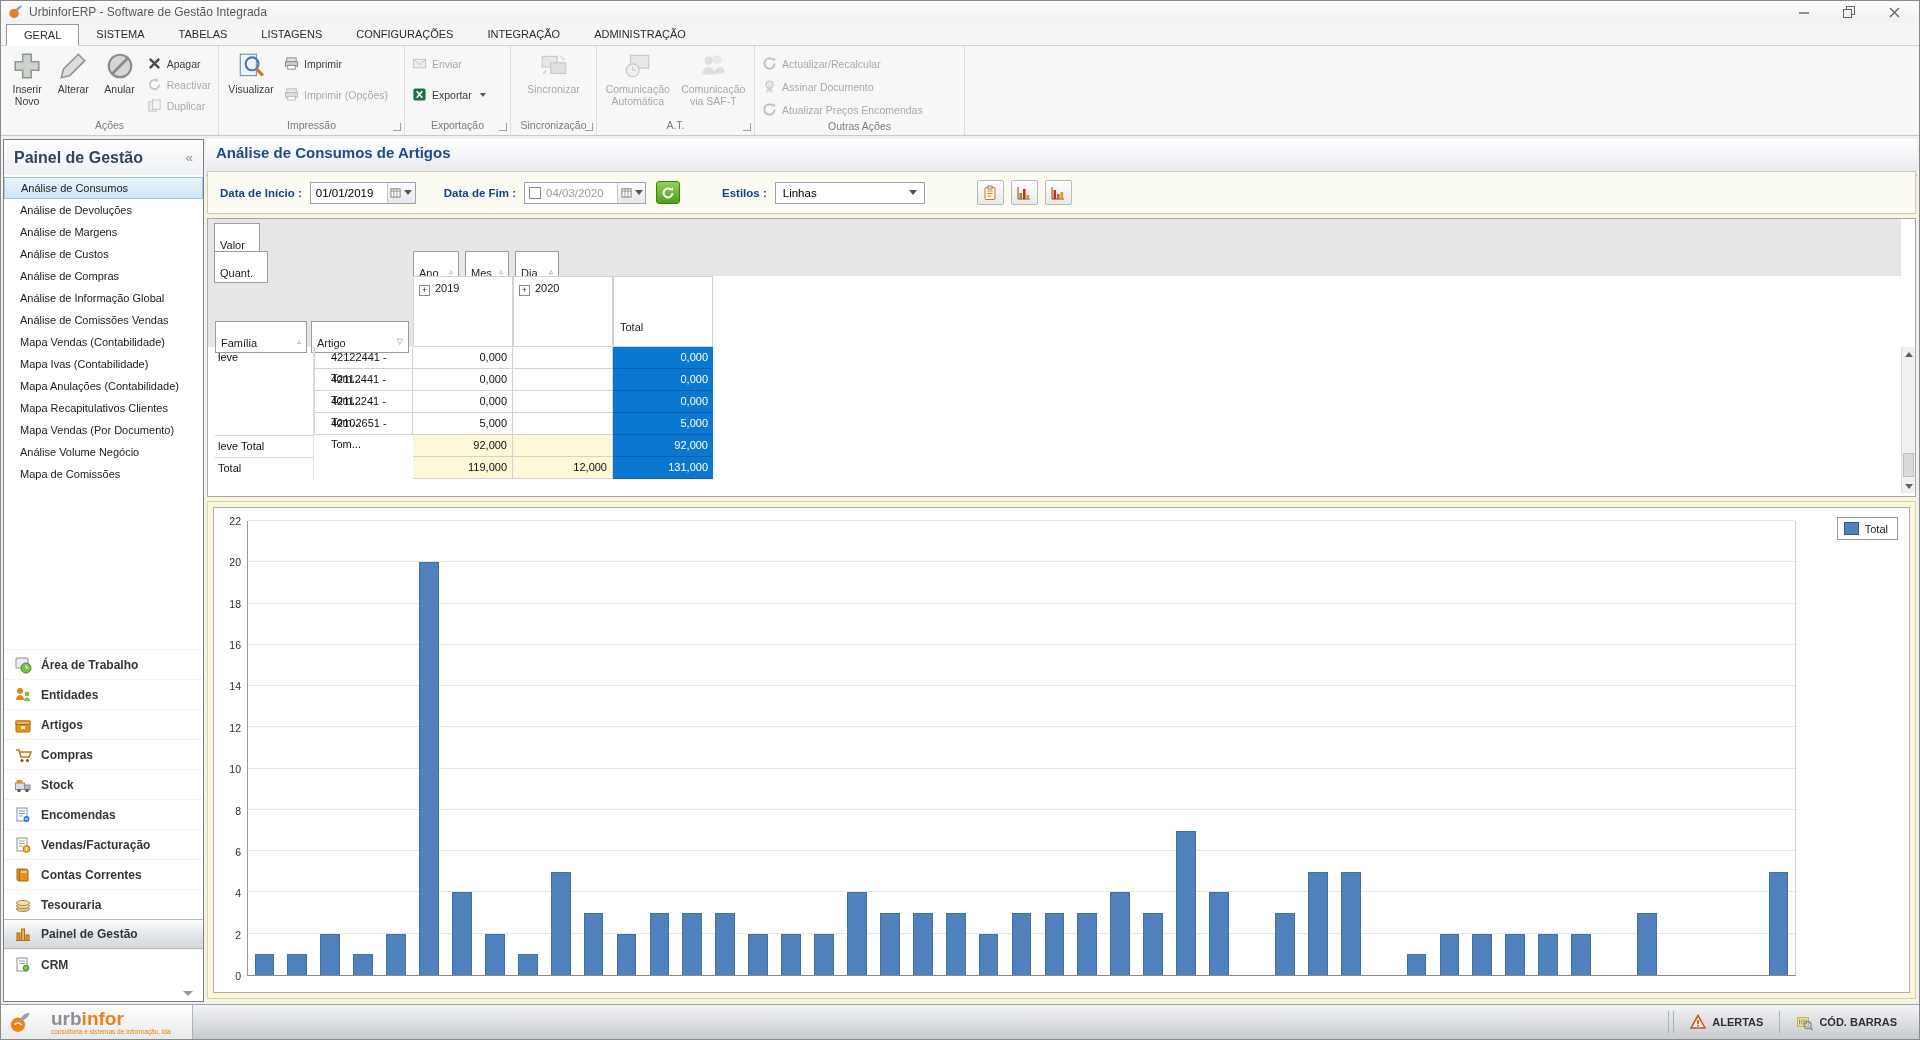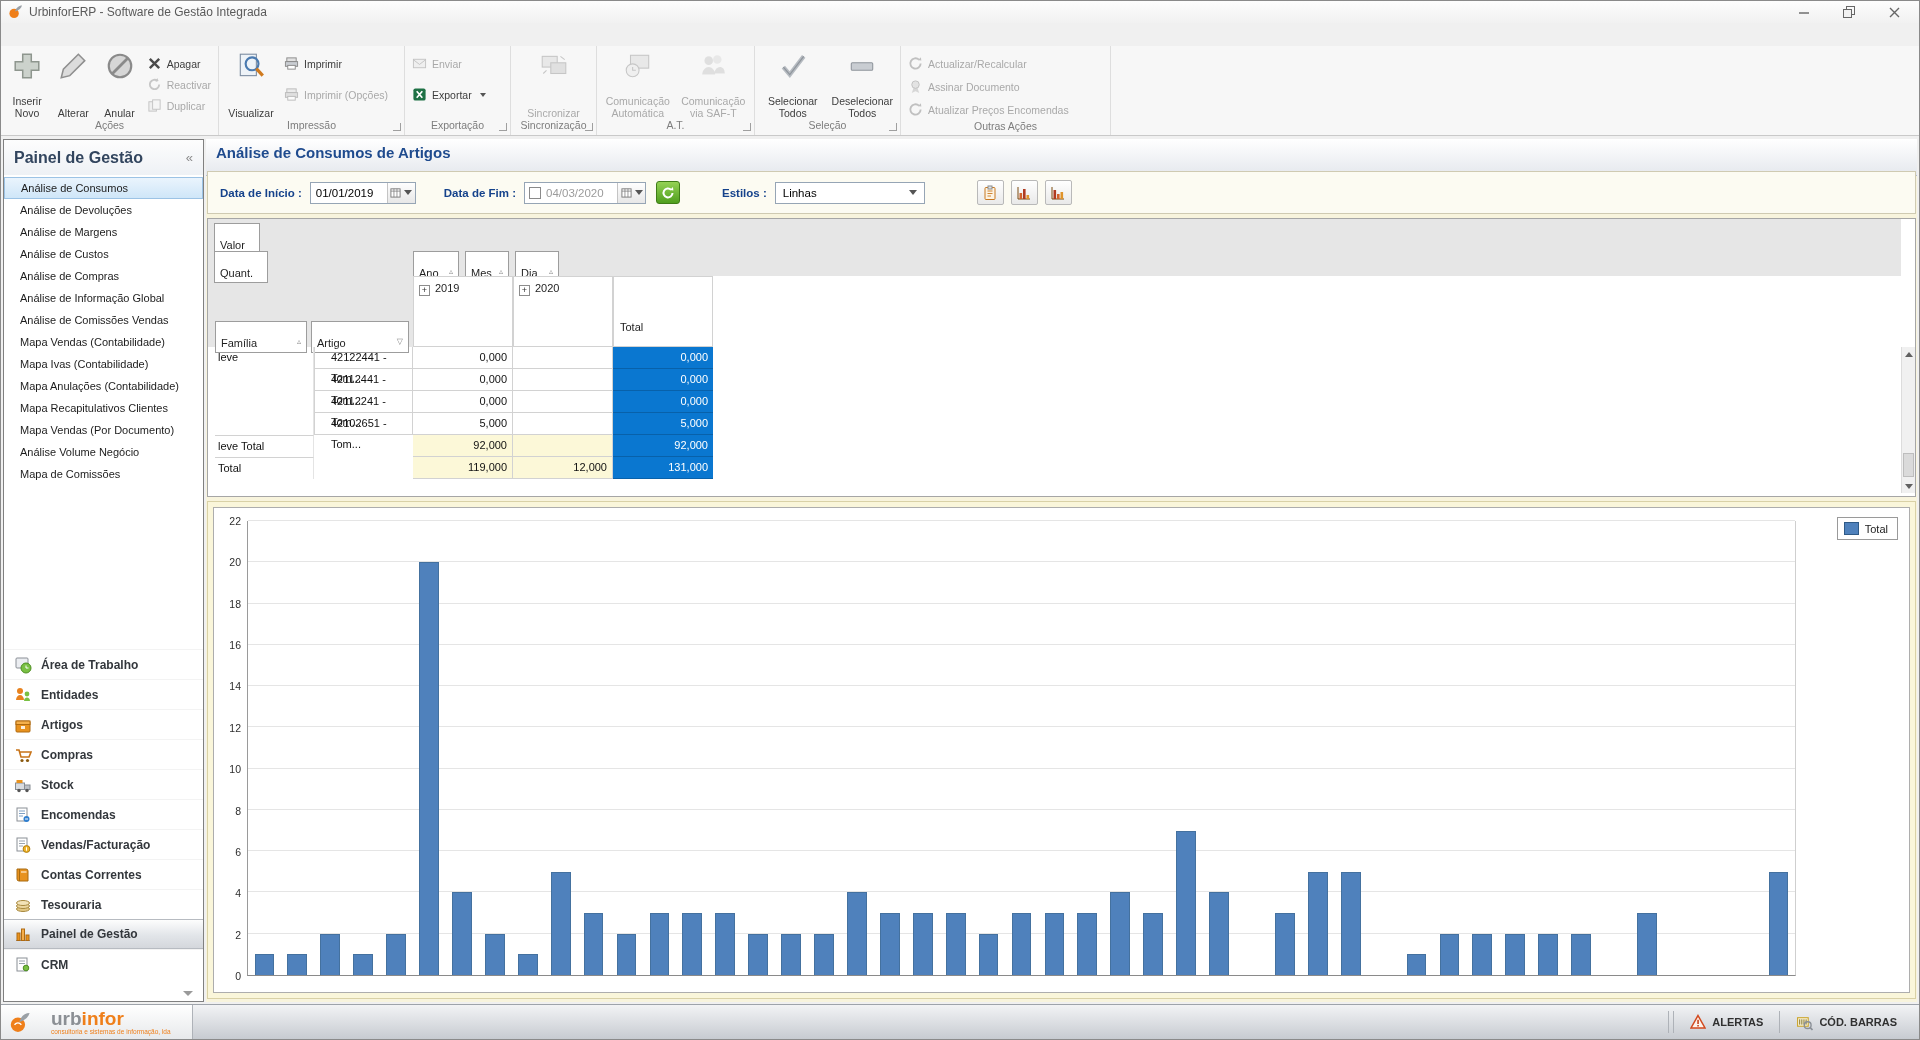--- a/index.html
+++ b/index.html
@@ -17,21 +17,21 @@
   .tabsrow { position:absolute; top:22px; left:0; right:0; height:23px; background:#f5f5f5; border-bottom:1px solid #d2d2d2; display:flex; padding-left:5px; }
   .tab { padding:0 17px; line-height:21px; font-size:11px; color:#2d2d2d; margin-top:1px; }
   .tab.active { background:#fff; border:1px solid #9a9a9a; border-bottom:1px solid #fff; margin-bottom:-1px; }
 
   
   .ribbon { position:absolute; top:45px; left:0; right:0; height:90px; background:#f7f7f7; border-bottom:1px solid #c9c9c9; display:flex; }
   .rgroup { height:100%; border-right:1px solid #dedede; display:flex; flex-direction:column; position:relative; flex:none; }
   .rbody { flex:1; display:flex; padding:3px 4px 0 4px; gap:2px; }
   .rfoot { height:16px; font-size:10.5px; color:#7d7d7d; text-align:center; line-height:13px; }
   .launcher { position:absolute; right:3px; bottom:4px; width:8px; height:8px; border-right:1px solid #9f9f9f; border-bottom:1px solid #9f9f9f; }
-  .rbtn { display:flex; flex-direction:column; align-items:center; width:50px; font-size:10.5px; color:#3d3d3d; text-align:center; line-height:1.15; padding-top:2px;justify-content:space-between; }
+  .rbtn { display:flex; flex-direction:column; align-items:center; width:50px; font-size:10.5px; color:#3d3d3d; text-align:center; line-height:1.15; padding-top:2px; }
   .rbtn .ric { width:30px; height:30px; margin-bottom:2px; }
   .rcol { display:flex; flex-direction:column; padding-top:4px; }
   .rsm { display:flex; align-items:center; gap:5px; height:21px; font-size:10.5px; color:#3d3d3d; padding:0 3px; white-space:nowrap; }
   .ric16 { width:15px; height:15px; flex:none; }
   .dis { color:#a9a9a9 !important; }
   .dis svg { opacity:.55; filter:grayscale(1); }
   .caret-down { width:0; height:0; border-left:3px solid transparent; border-right:3px solid transparent; border-top:4px solid #555; display:inline-block; margin-left:3px; }
 
   
   .sidebar { position:absolute; top:138px; left:2px; width:201px; bottom:37px; background:#fff; border:1px solid #808080; }
@@ -133,20 +133,29 @@
           <rect x="0.5" y="3.5" width="8" height="8" stroke="#666" fill="#f1f1f1"></rect>
         </svg>
       </span>
     <span class="wc wc-close">
         <svg width="11" height="11" viewBox="0 0 11 11">
           <path d="M1 1l9 9M10 1l-9 9" stroke="#666" stroke-width="1.4"></path>
         </svg>
       </span>
   </div>
 
+  <div class="tabsrow" id="tabs-row">
+      <div class="tab active">GERAL</div>
+      <div class="tab">SISTEMA</div>
+      <div class="tab">TABELAS</div>
+      <div class="tab">LISTAGENS</div>
+      <div class="tab">CONFIGURAÇÕES</div>
+      <div class="tab">INTEGRAÇÃO</div>
+      <div class="tab">ADMINISTRAÇÃO</div>
+    </div>
 
   <div class="ribbon">
 
     <div class="rgroup" style="width:218px">
       <div class="rbody">
         <div class="rbtn">
           <span class="ric"><svg viewBox="0 0 28 28">
                 <path d="M10 3h8v7h7v8h-7v7h-8v-7H3v-8h7z" fill="#ccd2cc" stroke="#8e968e" stroke-width="1.4"></path>
               </svg></span>
           <span>Inserir Novo</span>
@@ -278,39 +287,20 @@
                 <circle cx="18" cy="8" r="4" fill="#dadde1"></circle>
                 <path d="M4 22c0-4 3-7 6-7s6 3 6 7zM15 21c1-4 3-6 5.5-6s4.5 2 4.5 6z" fill="#c9cdd2"></path>
               </svg></span>
           <span>Comunicação via SAF-T</span>
         </div>
       </div>
       <div class="rfoot"><span>A.T.</span></div>
       <span class="launcher"></span>
     </div>
 
-    <div class="rgroup" style="width:146px">
-      <div class="rbody">
-        <div class="rbtn" style="width:68px">
-          <span class="ric"><svg viewBox="0 0 28 28">
-                <path d="M5 15l6 7L24 5" fill="none" stroke="#b6bbc1" stroke-width="4"></path>
-                <path d="M5 15l6 7L24 5" fill="none" stroke="#8f959c" stroke-width="1.2"></path>
-              </svg></span>
-          <span>Selecionar Todos</span>
-        </div>
-        <div class="rbtn" style="width:68px">
-          <span class="ric"><svg viewBox="0 0 28 28">
-                <rect x="4" y="11" width="20" height="7" rx="1" fill="#c9cdd2" stroke="#8f959c"></rect>
-              </svg></span>
-          <span>Deselecionar Todos</span>
-        </div>
-      </div>
-      <div class="rfoot"><span>Seleção</span></div>
-      <span class="launcher"></span>
-    </div>
 
     <div class="rgroup" style="width:210px">
       <div class="rbody">
         <div class="rcol" style="gap:2px">
           <div class="rsm dis">
             <span class="ric16"><svg viewBox="0 0 16 16">
                   <path d="M13.5 8a5.5 5.5 0 1 1-1.8-4.1" fill="none" stroke="#8f959c" stroke-width="2"></path>
                   <path d="M13.8 1.2l.4 3.6-3.6-.4z" fill="#8f959c"></path>
                 </svg></span>
             <span>Actualizar/Recalcular</span>

